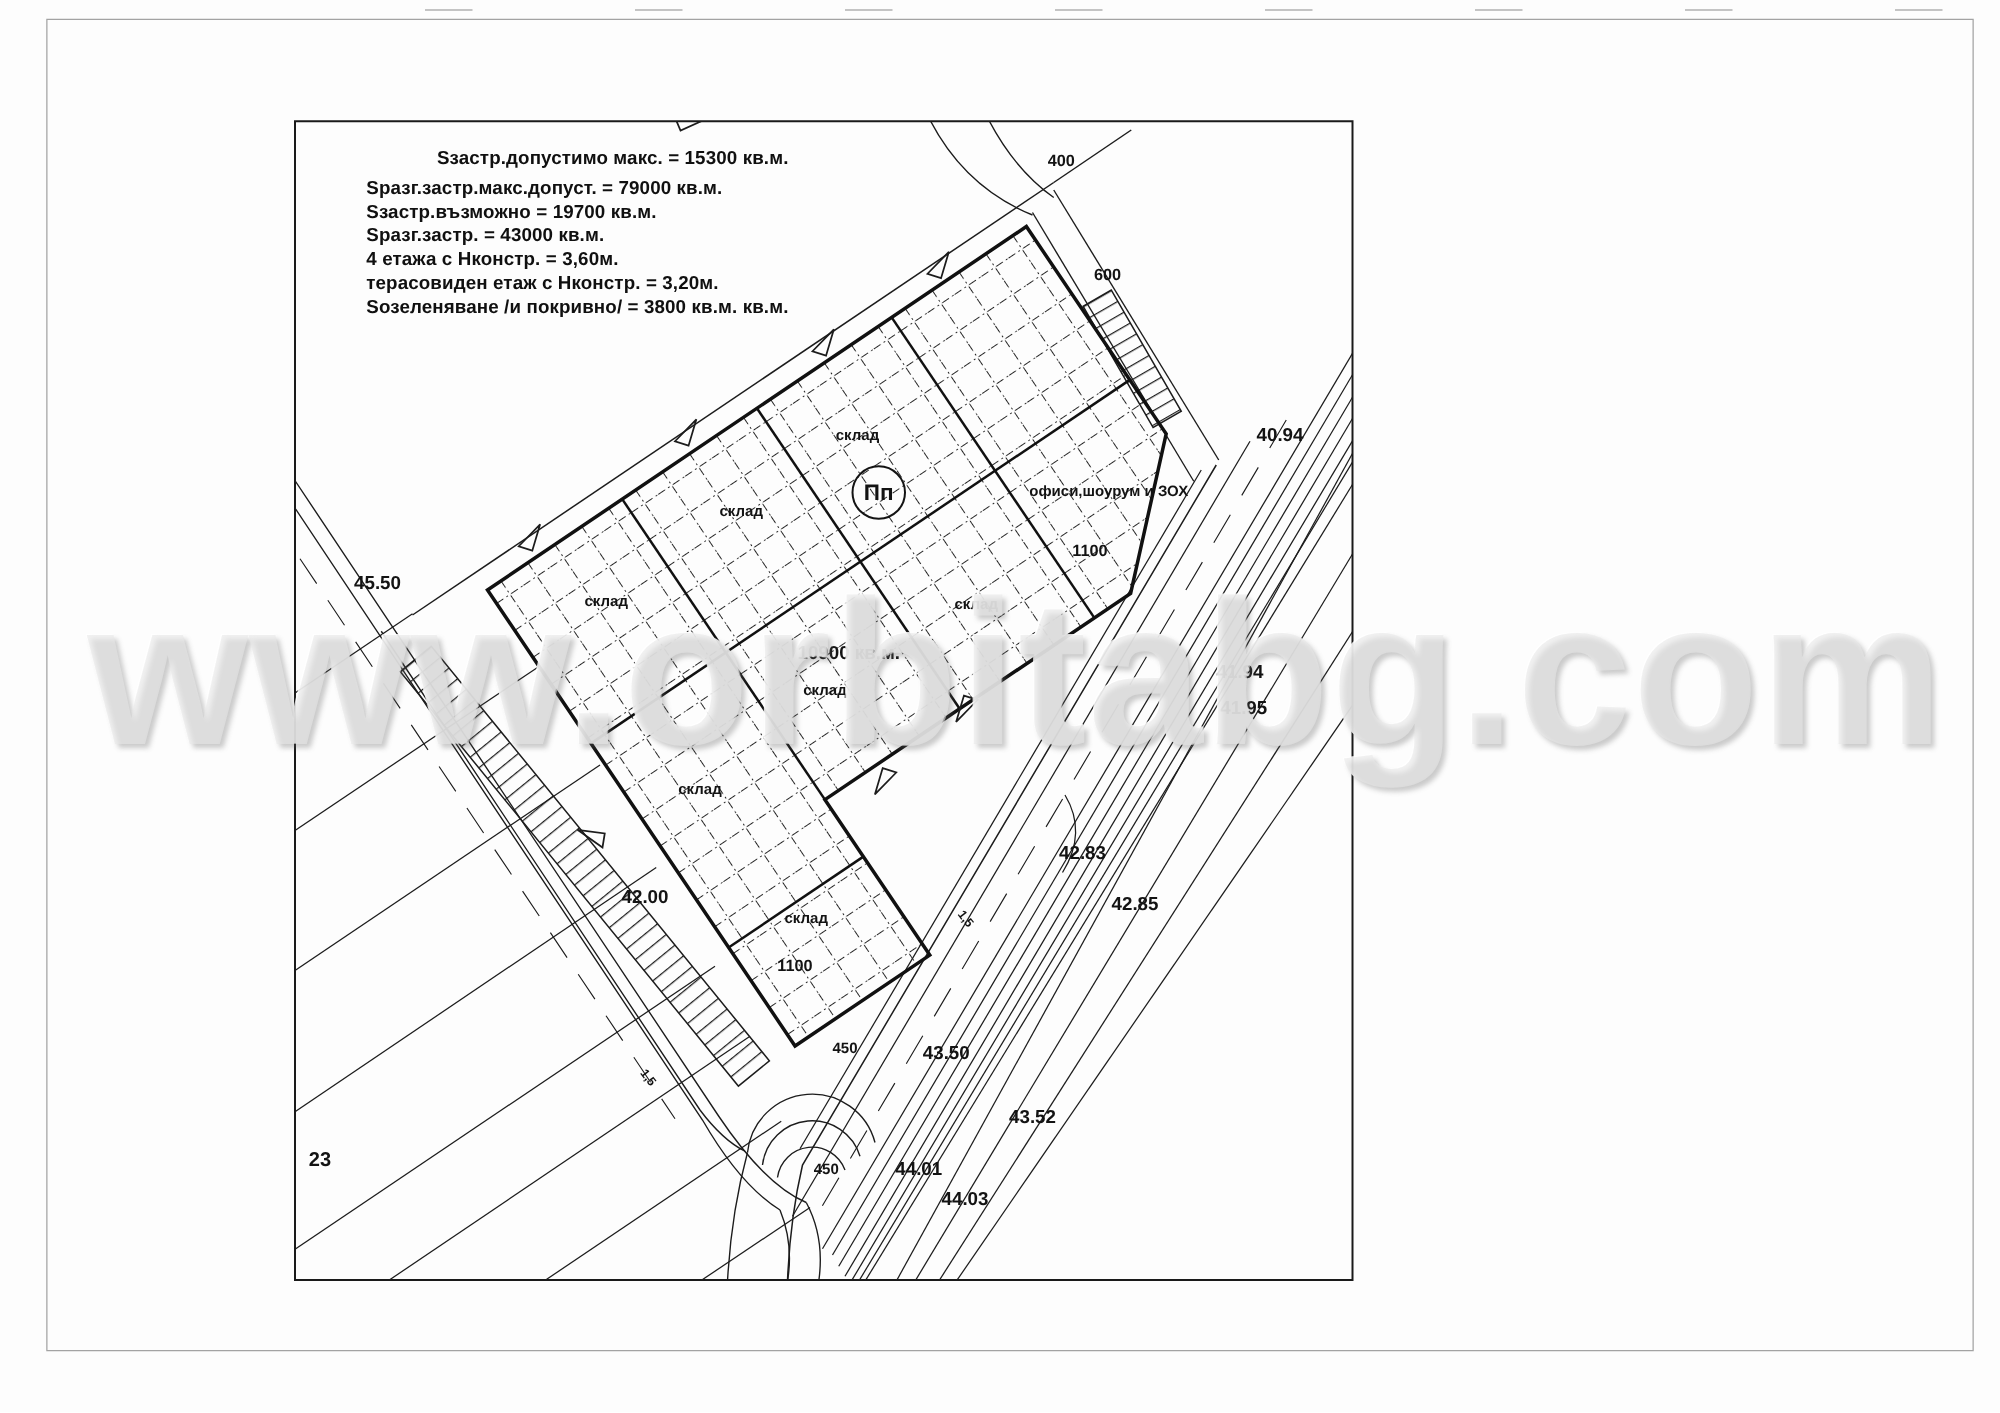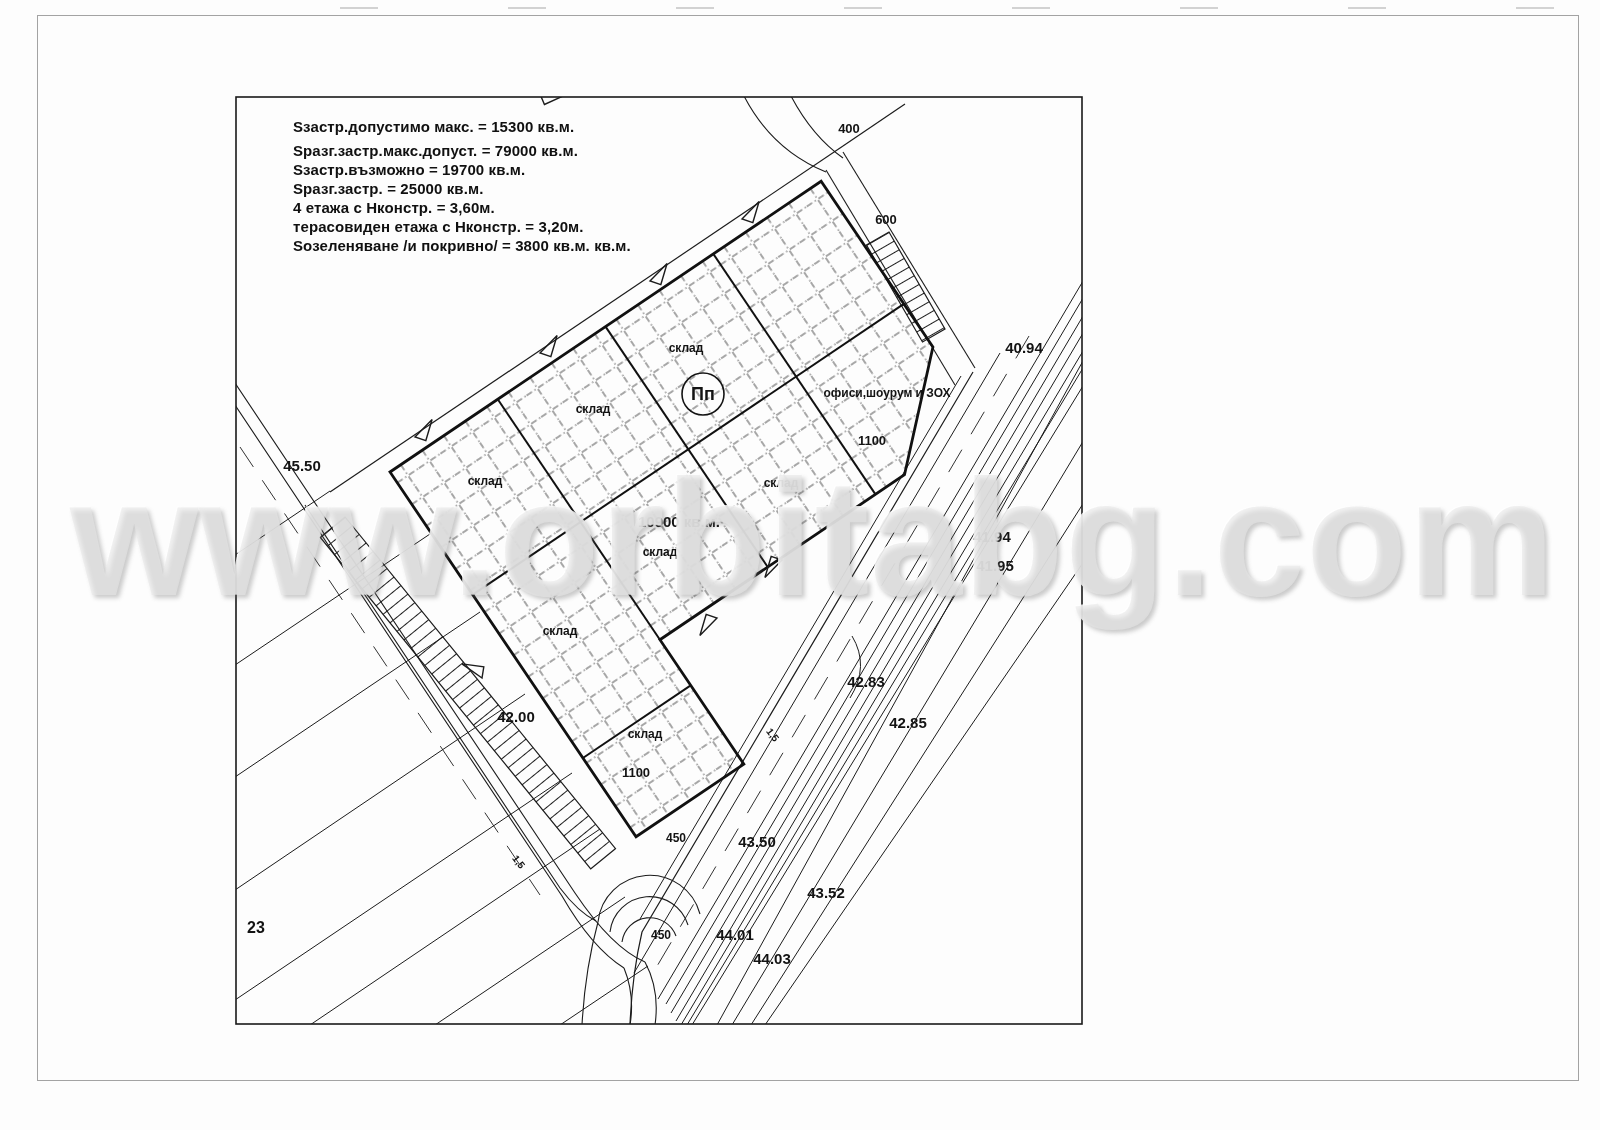--- a/index.html
+++ b/index.html
@@ -3,21 +3,21 @@
 <meta charset="utf-8">
 <style>
   html,body{margin:0;padding:0;background:#ffffff;}
   .stage{position:relative;width:1600px;height:1130px;background:#fdfdfd;overflow:hidden;
          font-family:"Liberation Sans",sans-serif;}
   .page-border{position:absolute;left:37px;top:15px;width:1540px;height:1064px;
                border:1px solid #a3a3a3;}
   .plan-svg{position:absolute;left:0;top:0;}
   .legend{position:absolute;left:293px;top:117px;color:#101010;font-weight:bold;
           font-size:15px;line-height:19px;letter-spacing:0.1px;}
-  .legend .legend-line:first-child{margin-bottom:5px;}
+  .legend .legend-line:first-child{margin-bottom:5px;text-align:right;}
   .watermark{position:absolute;left:70px;top:444px;width:1530px;white-space:nowrap;
              font-size:165px;font-weight:bold;letter-spacing:1px;
              color:rgba(231,231,231,0.60);
              text-shadow:3px 3px 4px rgba(96,96,96,0.32), -1px -1px 0 rgba(255,255,255,0.85);
              pointer-events:none;}
   .plan-label{font-family:"Liberation Sans",sans-serif;font-weight:bold;fill:#131313;}
 </style>
 </head>
 <body>
 
@@ -172,21 +172,21 @@
         <text x="256" y="933" text-anchor="middle" class="plan-label" font-size="16">23</text>
         <text x="770" y="737" text-anchor="middle" class="plan-label" font-size="10" transform="rotate(52 770 737)">1,5</text>
         <text x="516" y="864" text-anchor="middle" class="plan-label" font-size="10" transform="rotate(52 516 864)">1,5</text>
       </g>
   </svg>
 
   <div class="legend">
     <div class="legend-line">Sзастр.допустимо макс. = 15300 кв.м.</div>
     <div class="legend-line">Sразг.застр.макс.допуст. = 79000 кв.м.</div>
     <div class="legend-line">Sзастр.възможно = 19700 кв.м.</div>
-    <div class="legend-line">Sразг.застр. = 25000 кв.м.</div>
+    <div class="legend-line">Sразг.застр. = 43000 кв.м.</div>
     <div class="legend-line">4 етажа с Нконстр. = 3,60м.</div>
-    <div class="legend-line">терасовиден етажа с Нконстр. = 3,20м.</div>
+    <div class="legend-line">терасовиден етаж с Нконстр. = 3,20м.</div>
     <div class="legend-line">Sозеленяване /и покривно/ = 3800 кв.м. кв.м.</div>
   </div>
 
   <div class="watermark">www.orbitabg.com</div>
 
 </div>
 
 </body></html>

